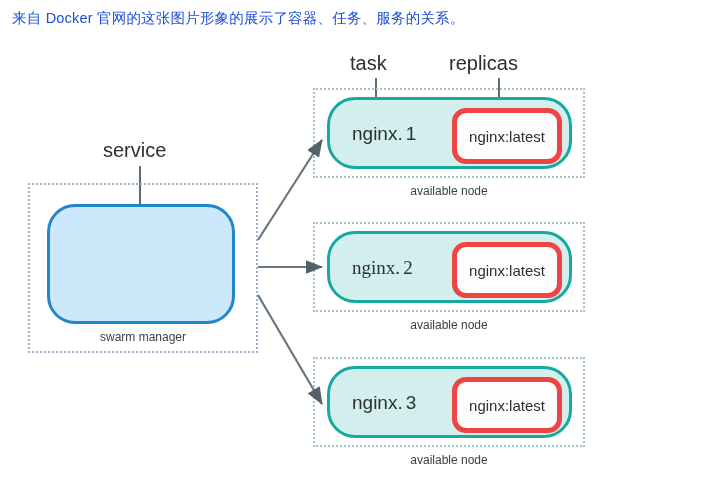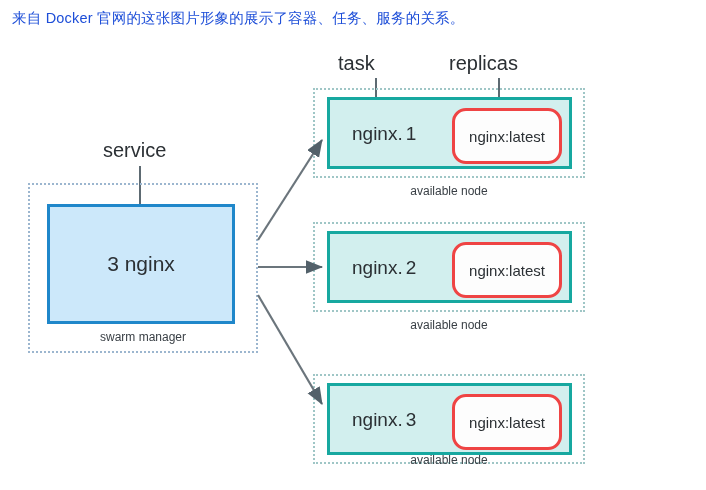--- a/index.html
+++ b/index.html
@@ -35,20 +35,21 @@
     border: 2px dotted #9cb6cf;
     background: transparent;
   }
   .dotted-box.teal {
     border-color: #9fc6c6;
   }
 
   .solid-box {
     position: absolute;
     box-sizing: border-box;
+    border-radius: 28px;
   }
 
   .service-box {
     border: 3px solid #1f87ca;
     background: #cce8fa;
     display: flex;
     align-items: center;
     justify-content: center;
   }
   .service-text {
@@ -57,21 +58,21 @@
     text-align: center;
     color: #2b3034;
   }
 
   .task-box {
     border: 3px solid #17a8a0;
     background: #d2efee;
   }
 
   .container-box {
-    border: 3px solid #ef4444;
+    border: 5px solid #ef4444;
     background: #fdfdfd;
     border-radius: 14px;
     display: flex;
     align-items: center;
     justify-content: center;
   }
   .container-text {
     font-size: 15px;
     color: #2b3034;
     white-space: nowrap;
@@ -117,56 +118,55 @@
   }
 </style>
 </head>
 <body>
 
 <div class="caption">来自 Docker 官网的这张图片形象的展示了容器、任务、服务的关系。</div>
 
 <div class="callout" style="left:103px; top:139px;">service</div>
 <div class="leader" style="left:139px; top:166px; height:52px;"></div>
 
-<div class="callout" style="left:338px; top:52px;">task</div>
+<div class="callout" style="left:350px; top:52px;">task</div>
 <div class="leader" style="left:375px; top:78px; height:50px;"></div>
 
 <div class="callout" style="left:449px; top:52px;">replicas</div>
 <div class="leader" style="left:498px; top:78px; height:45px;"></div>
 
 <div class="dotted-box" style="left:28px; top:183px; width:230px; height:170px;">
   <div class="solid-box service-box" style="left:17px; top:19px; width:188px; height:120px;">
     <div class="service-text">
-      <div>3 nginx</div>
     </div>
   </div>
 </div>
 <div class="under-label" style="left:28px; top:330px; width:230px;">swarm manager</div>
 
 <div class="dotted-box teal" style="left:313px; top:88px; width:272px; height:90px;">
   <div class="solid-box task-box" style="left:12px; top:7px; width:245px; height:72px;">
     <div class="task-label" style="left:22px; top:23px;">nginx. 1</div>
     <div class="solid-box container-box" style="left:122px; top:8px; width:110px; height:56px;">
       <span class="container-text">nginx:latest</span>
     </div>
   </div>
 </div>
 <div class="under-label" style="left:313px; top:184px; width:272px;">available node</div>
 
 <div class="dotted-box teal" style="left:313px; top:222px; width:272px; height:90px;">
   <div class="solid-box task-box" style="left:12px; top:7px; width:245px; height:72px;">
-    <div class="task-label" style="left:22px; top:23px;">nginx. 2</div>
+    <div class="task-label" style="left:22px; top:23px;font-family:Liberation Serif, serif;">nginx. 2</div>
     <div class="solid-box container-box" style="left:122px; top:8px; width:110px; height:56px;">
       <span class="container-text">nginx:latest</span>
     </div>
   </div>
 </div>
 <div class="under-label" style="left:313px; top:318px; width:272px;">available node</div>
 
-<div class="dotted-box teal" style="left:313px; top:374px; width:272px; height:90px;">
+<div class="dotted-box teal" style="left:313px; top:357px; width:272px; height:90px;">
   <div class="solid-box task-box" style="left:12px; top:7px; width:245px; height:72px;">
     <div class="task-label" style="left:22px; top:23px;">nginx. 3</div>
     <div class="solid-box container-box" style="left:122px; top:8px; width:110px; height:56px;">
       <span class="container-text">nginx:latest</span>
     </div>
   </div>
 </div>
 <div class="under-label" style="left:313px; top:453px; width:272px;">available node</div>
 
 <svg class="arrows" viewBox="0 0 706 490">

